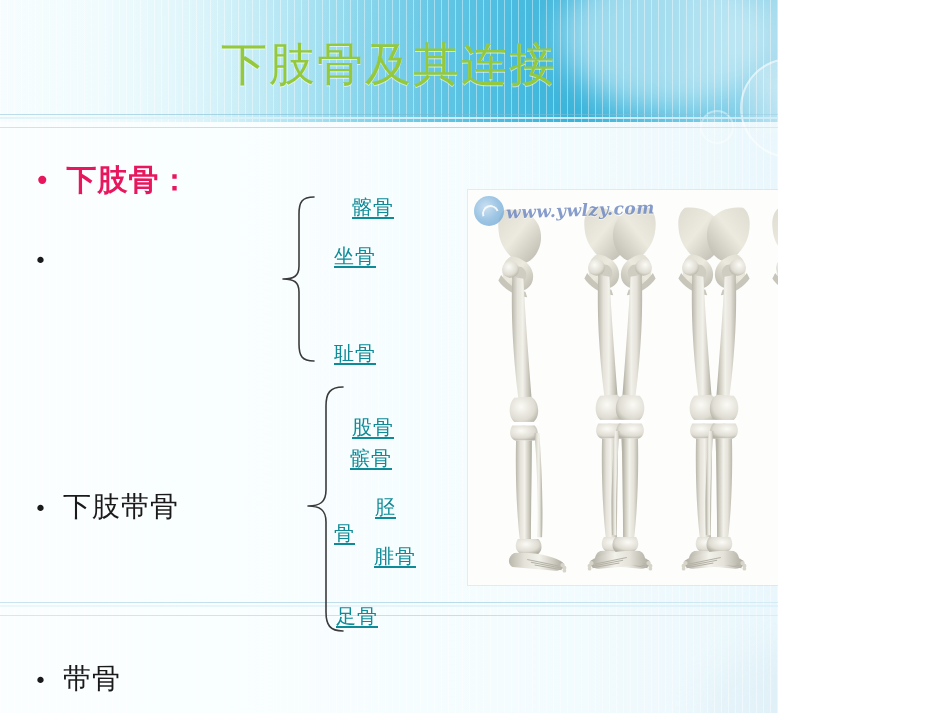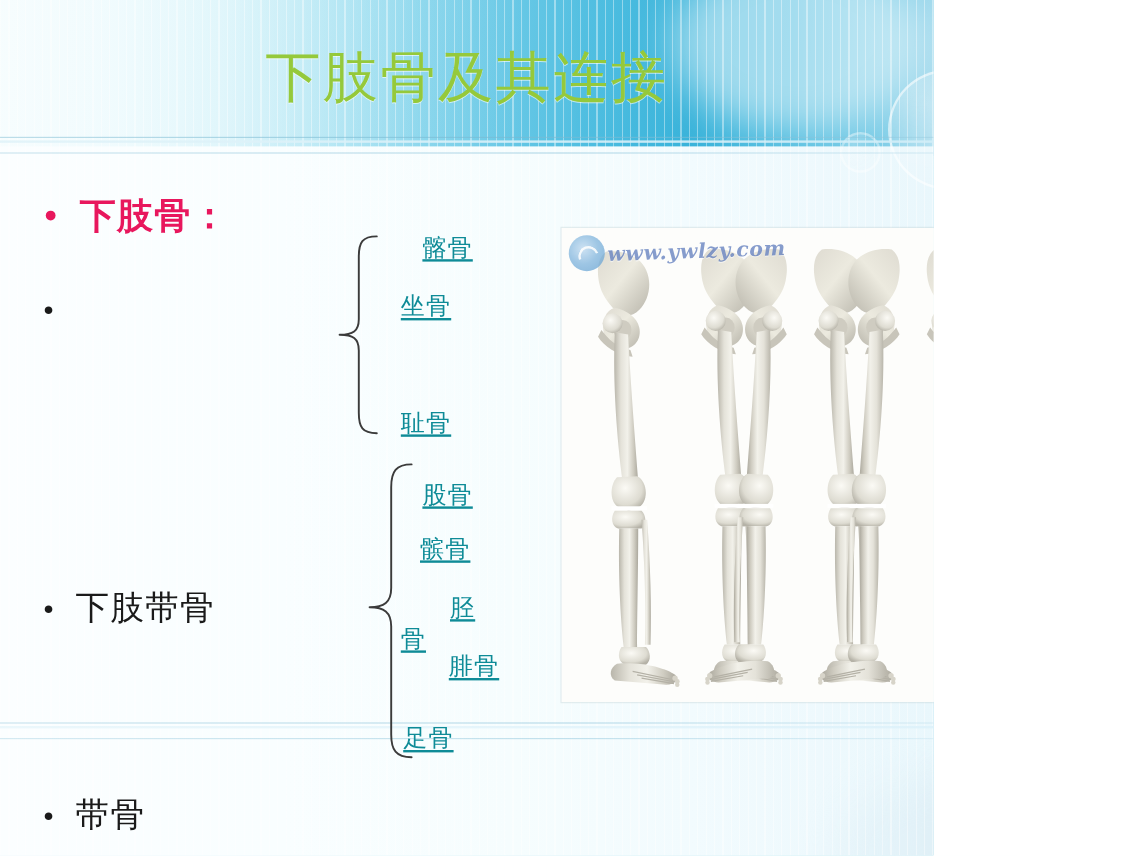--- a/index.html
+++ b/index.html
@@ -301,21 +301,21 @@
   <div class="brace" style="left:303px; top:384px;">
     <svg width="44" height="250" viewBox="0 0 44 250" fill="none" stroke="#3b3b3b" stroke-width="1.6" stroke-linecap="round" stroke-linejoin="round">
       <path d="M40 3 C27 3, 23 9, 23 22 L23 106 C23 118, 17 122, 5 122 C17 122, 23 126, 23 138 L23 228 C23 241, 27 247, 40 247"></path>
     </svg>
   </div>
 
   <div class="bone-label" style="left:352px; top:197px;">髂骨</div>
   <div class="bone-label" style="left:334px; top:246px;">坐骨</div>
   <div class="bone-label" style="left:334px; top:343px;">耻骨</div>
 
-  <div class="bone-label" style="left:352px; top:403px;">股骨</div>
+  <div class="bone-label" style="left:352px; top:417px;">股骨</div>
   <div class="bone-label" style="left:350px; top:448px;text-align:center;">髌骨</div>
   <div class="bone-label" style="left:375px; top:497px;">胫</div>
   <div class="bone-label" style="left:334px; top:523px;">骨</div>
   <div class="bone-label" style="left:374px; top:546px;">腓骨</div>
   <div class="bone-label" style="left:336px; top:606px;">足骨</div>
 
   <div class="photo">
     <div class="photo-inner">
       <svg width="418" height="395" viewBox="0 0 418 395" aria-hidden="true">
         <defs>

